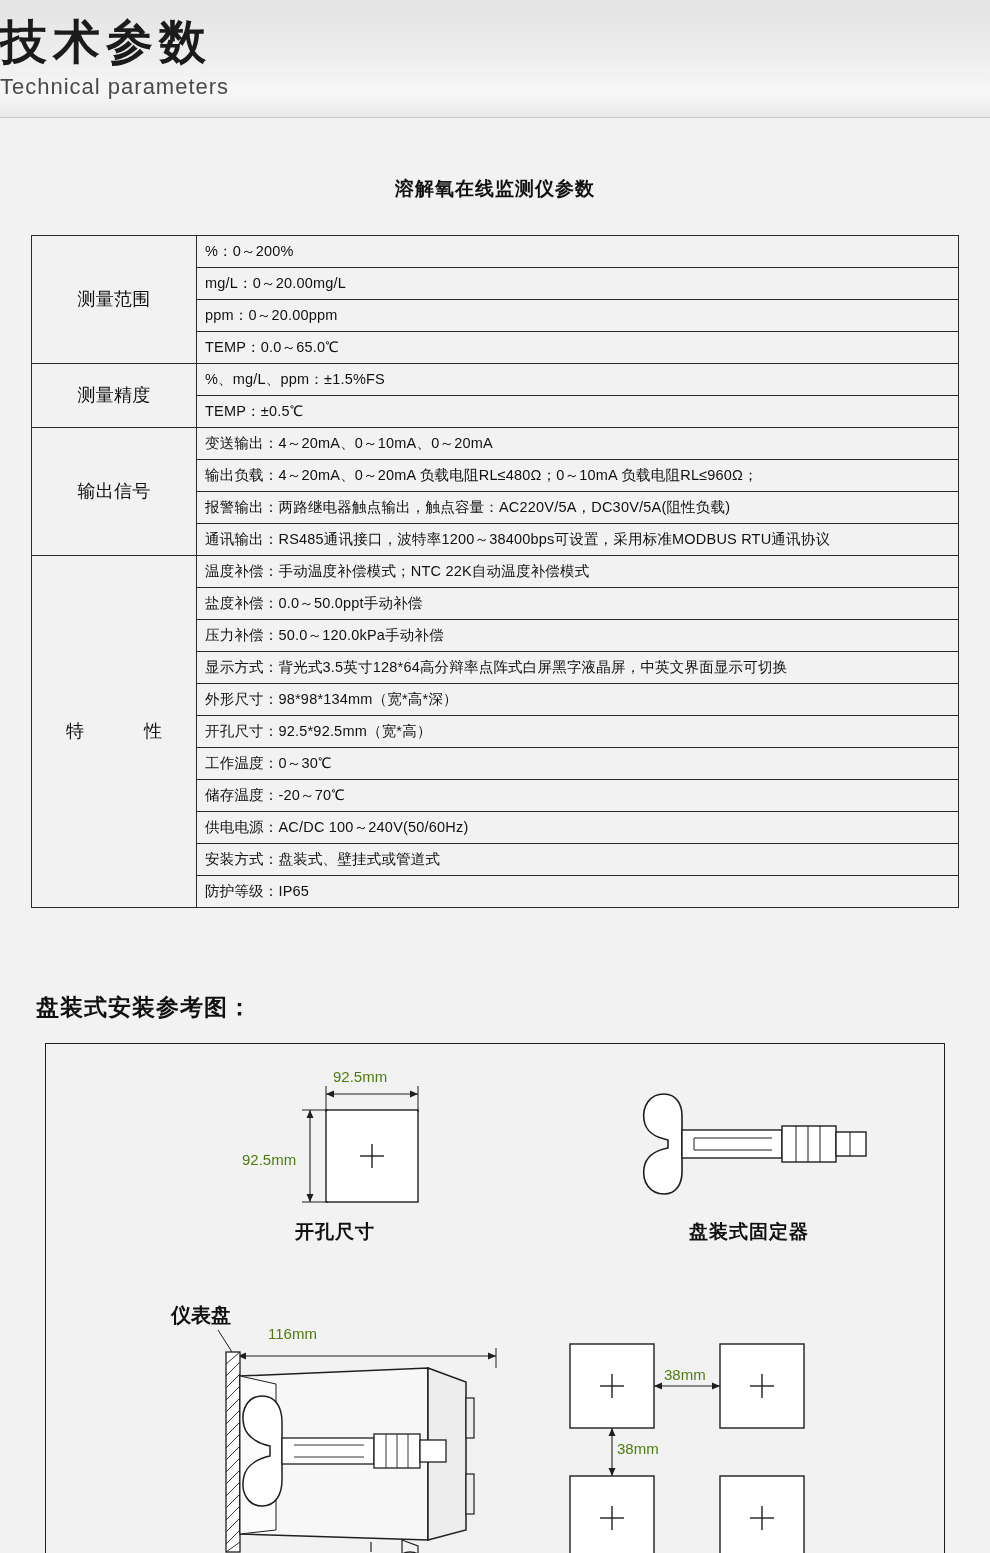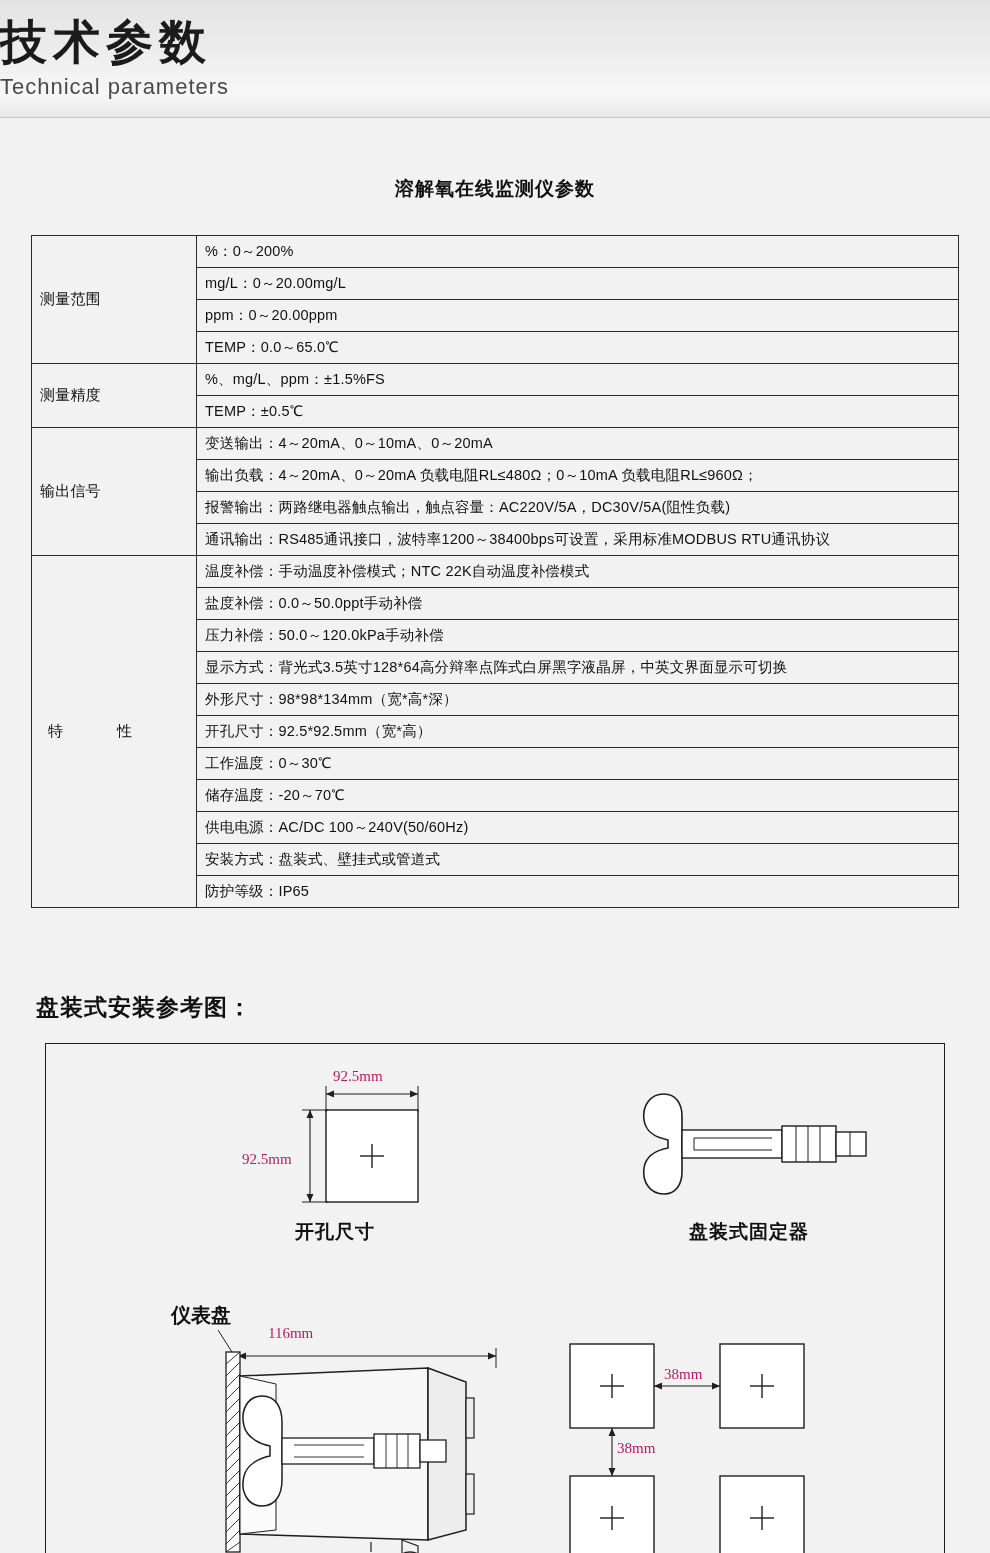--- a/index.html
+++ b/index.html
@@ -64,21 +64,22 @@
   table.spec td {
     border: 1px solid #2b2b2b;
     padding: 4px 8px 5px 8px;
     height: 22px;
     line-height: 18px;
     vertical-align: middle;
     letter-spacing: 0.2px;
   }
   td.label {
     width: 148px;
-    font-size: 15px;
+    text-align: center;
+    font-size: 18px;
   }
   td.label.spread {
     letter-spacing: 8px;
     text-indent: 8px;
   }
   td.value {
     text-align: left;
   }
 
   
@@ -102,22 +103,22 @@
     position: absolute;
     font-size: 19px;
     font-weight: bold;
     color: #111;
     letter-spacing: 1px;
     white-space: nowrap;
   }
   .dim {
     position: absolute;
     font-size: 15px;
-    color: #be185d;
-    font-family: Liberation Serif, serif;
+    color: #4d7c0f;
+    font-family: Liberation Sans, sans-serif;
     white-space: nowrap;
   }
   .lbl {
     position: absolute;
     font-size: 20px;
     font-weight: bold;
     color: #111;
     white-space: nowrap;
   }
   svg { display: block; }

